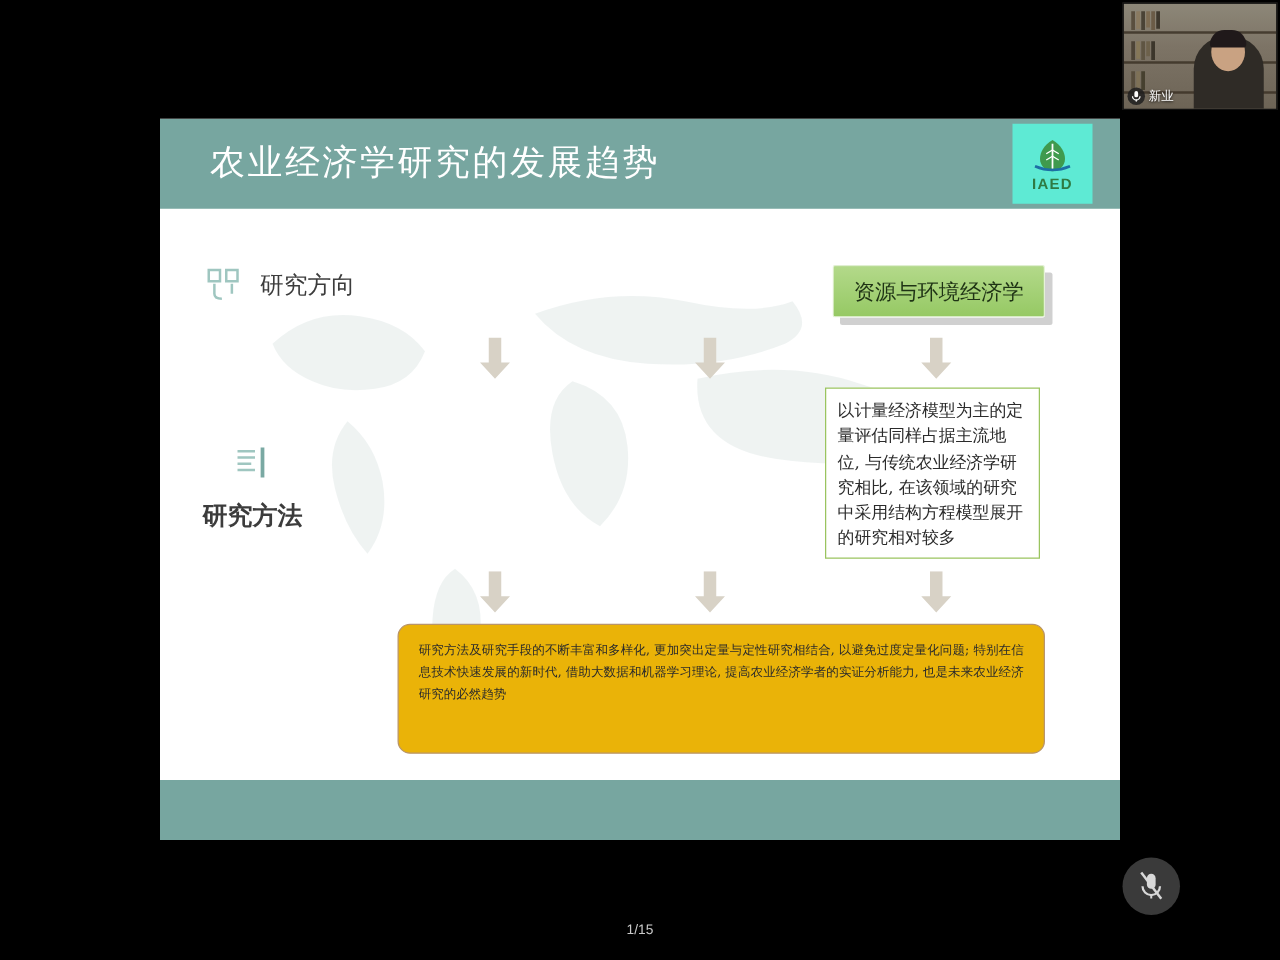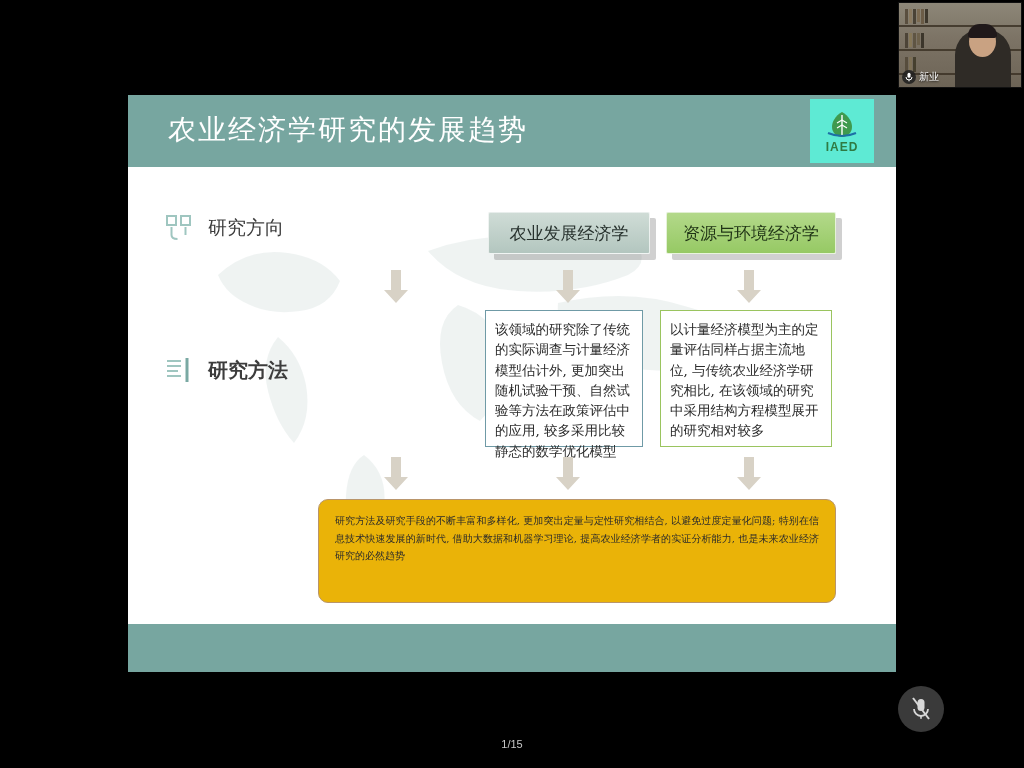--- a/index.html
+++ b/index.html
@@ -167,21 +167,21 @@
   .row-label {
     position: absolute;
     display: flex;
     align-items: center;
     gap: 12px;
     color: #3c3c3c;
     font-family: "DejaVu Serif", "Liberation Serif", serif;
     font-size: 19px;
     white-space: nowrap;
   }
-  .row-label.bold { font-weight: bold; font-size: 20px; }
+  .row-label.bold { font-weight: bold; font-size: 20px; flex-direction: column; }
 
   .icon-box {
     width: 34px;
     height: 34px;
     display: flex;
     align-items: center;
     justify-content: center;
   }
 
   
@@ -369,46 +369,40 @@
       <span class="icon-box">
         <svg width="30" height="30" viewBox="0 0 30 30" aria-hidden="true">
           <path d="M3 6 h14 M3 11 h14 M3 16 h11 M3 21 h14" stroke="#9fc6c0" stroke-width="2"></path>
           <path d="M23 3 v24" stroke="#7aa9a3" stroke-width="3"></path>
         </svg>
       </span>
       <span>研究方法</span>
     </div>
 
 
-    <div class="chip c2">
-      <span>农业发展经济学</span>
-    </div>
     <div class="chip c3">
       <span>资源与环境经济学</span>
     </div>
 
     <div class="arrow" style="left:255px; top:175px;">
       <svg width="26" height="34" viewBox="0 0 26 34">
           <path d="M8 0 h10 v20 h7 L13 33 L1 20 h7z" fill="#d8d2c6"></path>
         </svg>
     </div>
     <div class="arrow" style="left:427px; top:175px;">
       <svg width="26" height="34" viewBox="0 0 26 34">
           <path d="M8 0 h10 v20 h7 L13 33 L1 20 h7z" fill="#d8d2c6"></path>
         </svg>
     </div>
     <div class="arrow" style="left:608px; top:175px;">
       <svg width="26" height="34" viewBox="0 0 26 34">
           <path d="M8 0 h10 v20 h7 L13 33 L1 20 h7z" fill="#d8d2c6"></path>
         </svg>
     </div>
 
-    <div class="mbox m2">
-      <span>该领域的研究除了传统的实际调查与计量经济模型估计外, 更加突出随机试验干预、自然试验等方法在政策评估中的应用, 较多采用比较静态的数学优化模型</span>
-    </div>
     <div class="mbox m3">
       <span>以计量经济模型为主的定量评估同样占据主流地位, 与传统农业经济学研究相比, 在该领域的研究中采用结构方程模型展开的研究相对较多</span>
     </div>
 
     <div class="arrow" style="left:255px; top:362px;">
       <svg width="26" height="34" viewBox="0 0 26 34">
           <path d="M8 0 h10 v20 h7 L13 33 L1 20 h7z" fill="#d8d2c6"></path>
         </svg>
     </div>
     <div class="arrow" style="left:427px; top:362px;">

